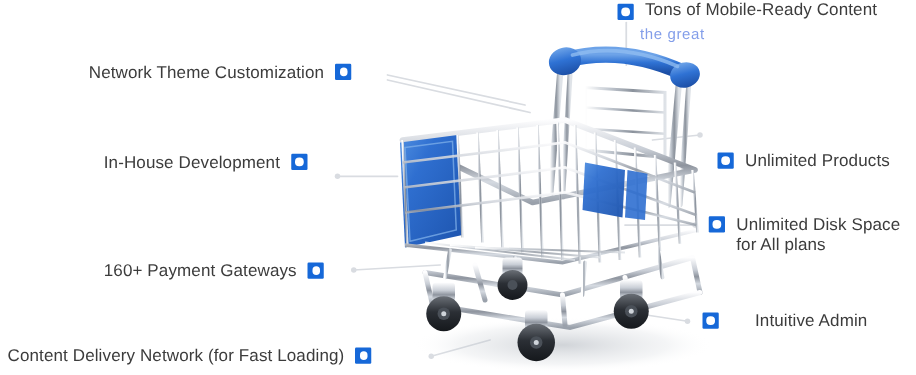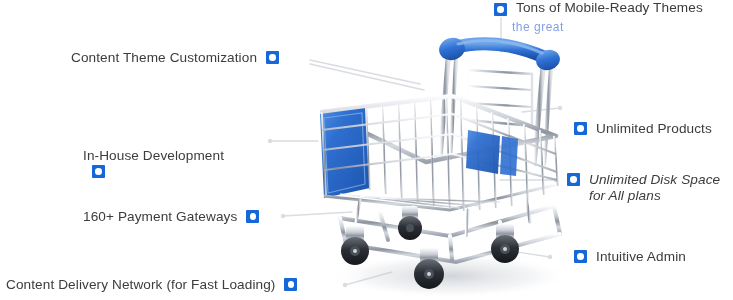--- a/index.html
+++ b/index.html
@@ -51,26 +51,26 @@
     background:#ffffff;
   }
 
   .label.left .marker{margin-left:9px;}
   .label.right .marker{margin-right:9px;}
 
   
   #lbl-themes   {left:494px; top:0px;}
   #lbl-themes .marker{margin-right:9px;margin-top:3px;}
   #lbl-instant  {left:71px;  top:50px;}
-  #lbl-inhouse  {left:83px;  top:148px;flex-direction:column;}
+  #lbl-inhouse  {left:83px;  top:122px;}
   #lbl-gateways {left:83px;  top:209px;text-align:center;}
   #lbl-cdn      {left:6px;   top:277px;justify-content:space-between;}
   #lbl-products {left:574px; top:101px;margin-top:20px;}
-  #lbl-disk     {left:567px; top:172px;font-style:italic;}
-  #lbl-admin    {left:574px; top:249px;}
+  #lbl-disk     {left:567px; top:172px;}
+  #lbl-admin    {left:562px; top:249px;gap:20px;}
 
   
   #ghost-text{
     position:absolute;left:512px;top:20px;
     font-size:12px;color:#1d4ed8;
     z-index:4;white-space:nowrap;
     letter-spacing:.5px;
     opacity:.55;
   }
 </style>
@@ -259,25 +259,25 @@
       <circle cx="205" cy="241" r="14" fill="url(#tire)"></circle>
       <circle cx="205" cy="241" r="5" fill="#4a5058"></circle>
       <circle cx="205" cy="241" r="2" fill="#cfd4da"></circle>
     </g>
   </svg>
 
   <div id="ghost-text">the great</div>
 
   <div class="label right" id="lbl-themes">
     <span class="marker"></span>
-    <span class="txt">Tons of Mobile-Ready Themes</span>
+    <span class="txt">Tons of Mobile-Ready Content</span>
   </div>
 
   <div class="label left" id="lbl-instant">
-    <span class="txt">Content Theme Customization</span>
+    <span class="txt">Network Theme Customization</span>
     <span class="marker"></span>
   </div>
 
   <div class="label left" id="lbl-inhouse">
     <span class="txt">In-House Development</span>
     <span class="marker"></span>
   </div>
 
   <div class="label left" id="lbl-gateways">
     <span class="txt">160+ Payment Gateways</span>

